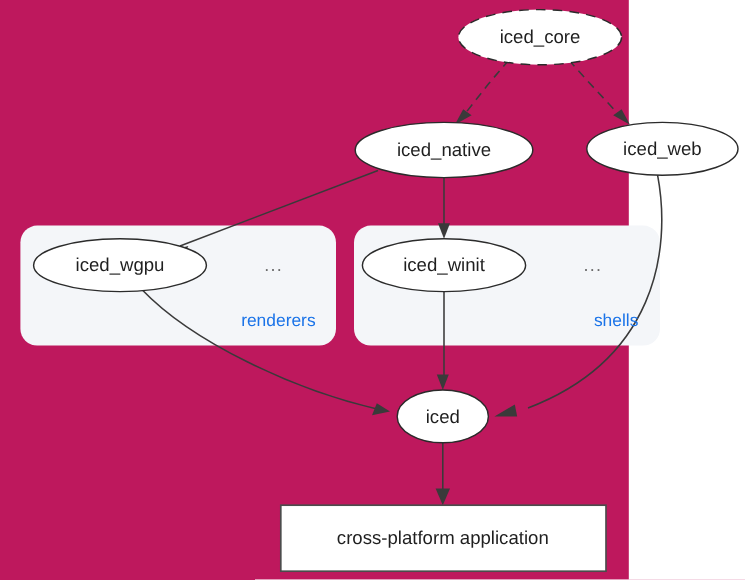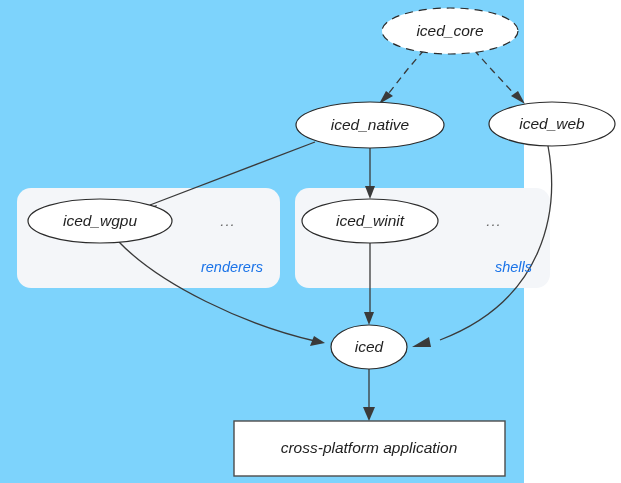--- a/index.html
+++ b/index.html
@@ -10,22 +10,21 @@
   body {
     width: 621px;
     height: 483px;
     overflow: hidden;
     font-family: "Liberation Sans", sans-serif;
   }
   #diagram-root {
     position: relative;
     width: 524px;
     height: 483px;
-    background: #7dd3fc;
-    font-style: italic;
+    background: #be185d;
   }
   svg#graph {
     display: block;
     width: 621px;
     height: 483px;
   }
   .cluster-box {
     fill: #f4f6f9;
     stroke: none;
   }

